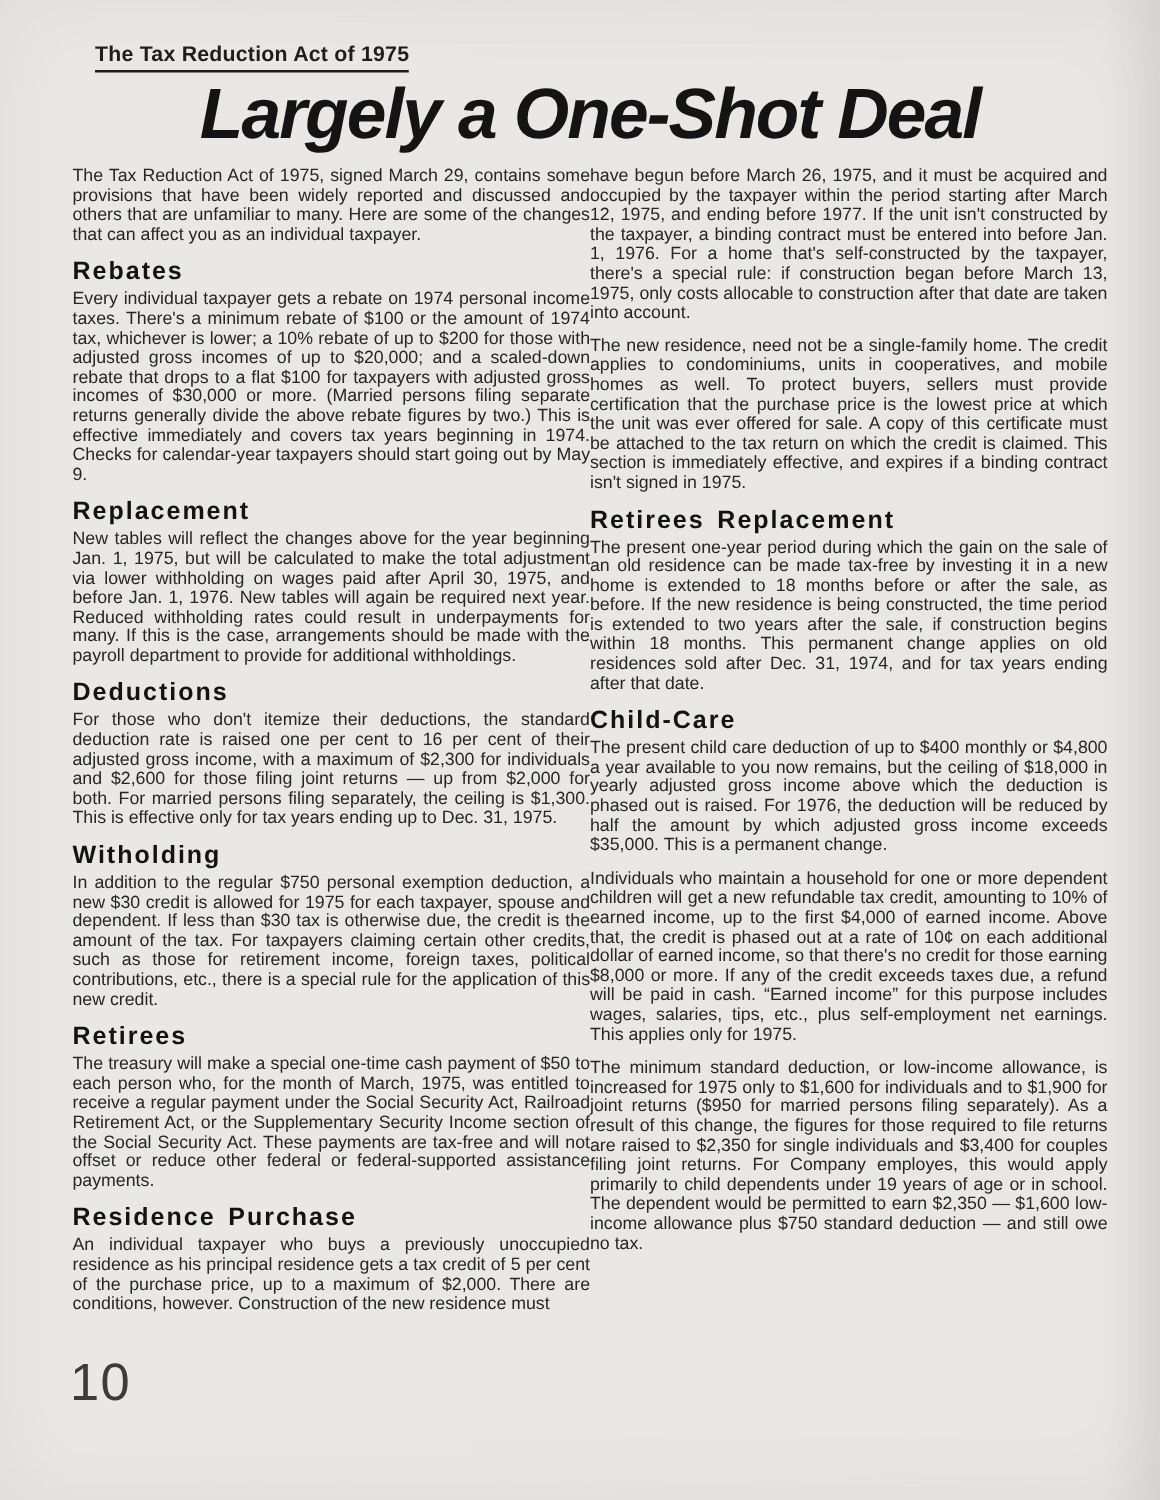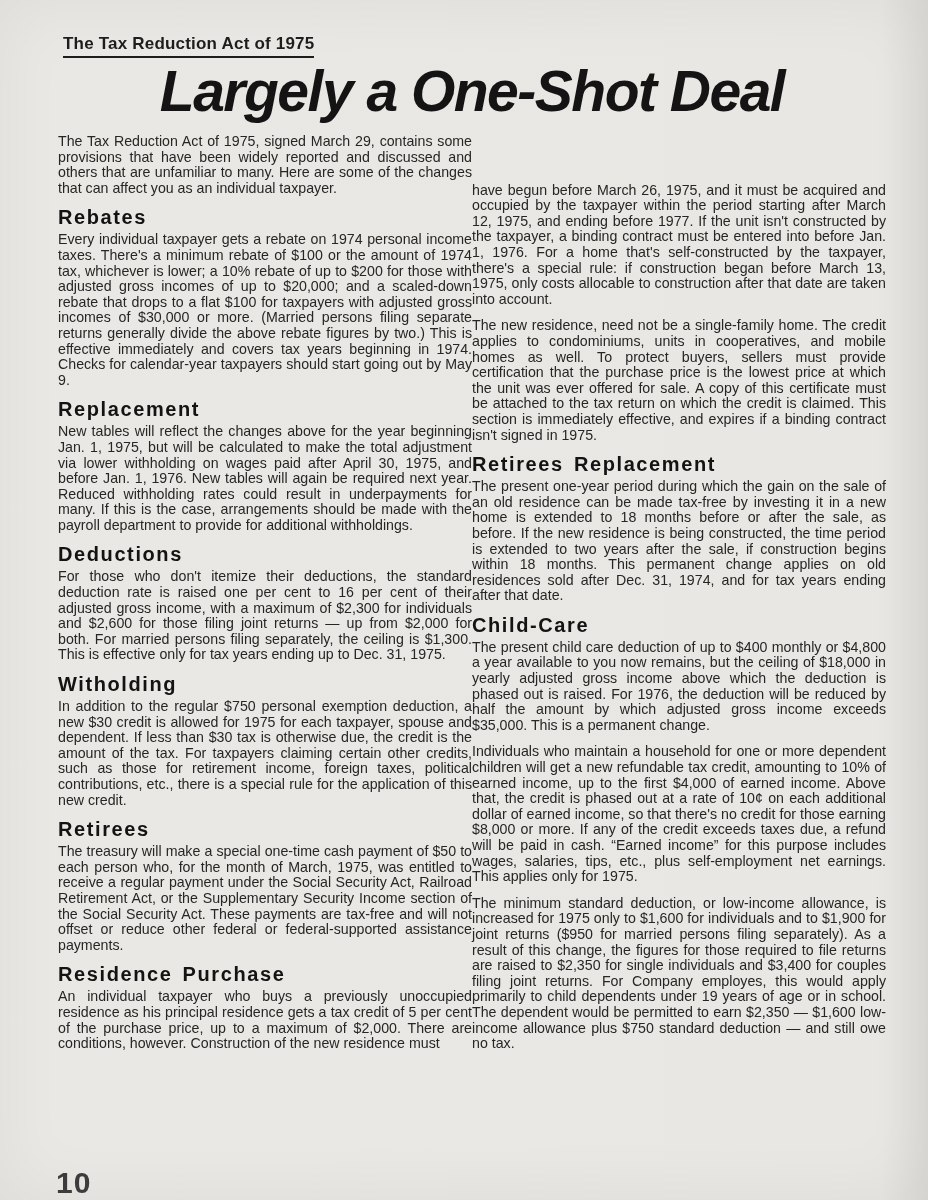--- a/index.html
+++ b/index.html
@@ -18,41 +18,40 @@
     width: 928px;
     height: 1200px;
     background: linear-gradient(to right, #eae8e4 0%, #e9e7e3 95%, #dddbd7 100%);
     box-shadow: inset 0 0 70px rgba(0,0,0,0.05);
     box-sizing: border-box;
     padding: 34px 42px 0 58px;
     color: #2b2b2b;
   }
   .kicker {
     display: inline-block;
-    margin-left: 5px;
+    margin-left: 18px;
     font-size: 17px;
     font-weight: bold;
     color: #1d1d1d;
     border-bottom: 2px solid #1d1d1d;
     padding-bottom: 2px;
     letter-spacing: 0.2px;
   }
   .headline {
     margin: 5px 0 14px 0;
     text-align: center;
     font-size: 57px;
     font-weight: bold;
     font-style: italic;
     letter-spacing: -1.5px;
     color: #141414;
     line-height: 1.0;
   }
   .columns {
     display: flex;
-    align-items: flex-end;
   }
   .col {
     flex: 1 1 0;
     min-width: 0;
   }
   .col p {
     margin: 0 0 11px 0;
     font-size: 14.2px;
     line-height: 15.6px;
     text-align: justify;
@@ -64,23 +63,23 @@
     font-weight: bold;
     letter-spacing: 1.6px;
     word-spacing: 3px;
     color: #131313;
     line-height: 1.05;
   }
   .col h2:first-child { margin-top: 0; }
   .page-number {
     position: absolute;
     left: 56px;
-    top: 1166px;
-    font-size: 30px;
-    font-weight: 700;
+    top: 1082px;
+    font-size: 42px;
+    font-weight: 400;
     color: #3c3c3c;
     letter-spacing: 1px;
   }
 </style>
 </head>
 <body>
 
 <div class="page">
 
   <div>

